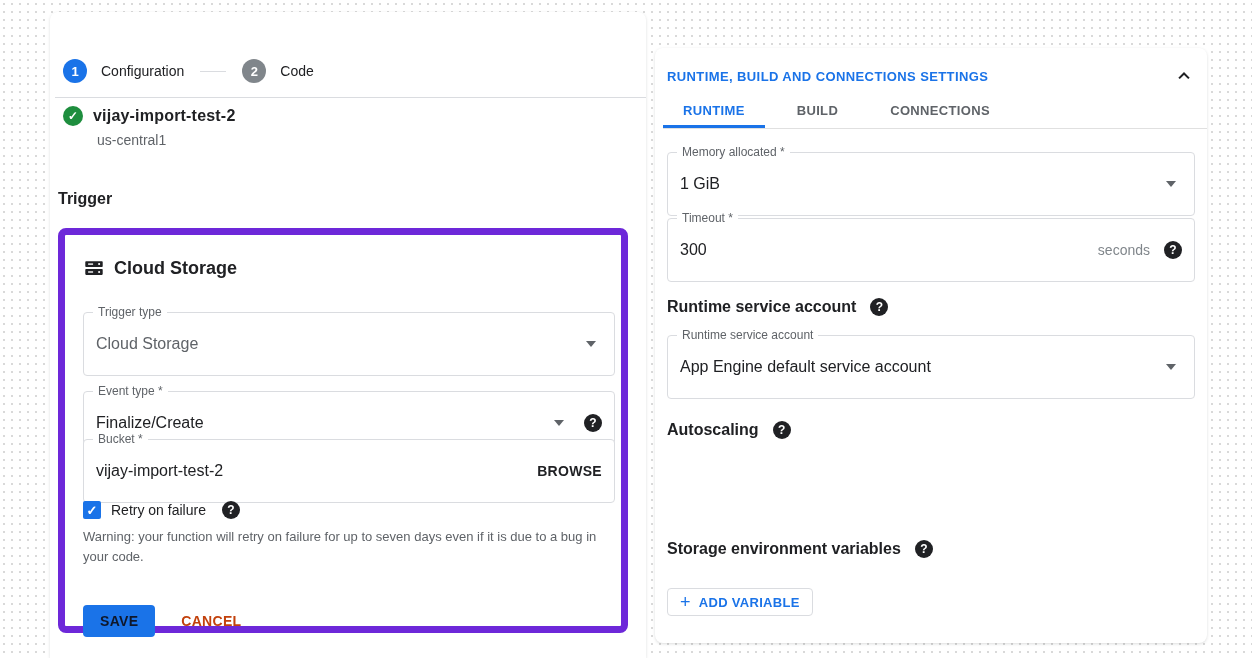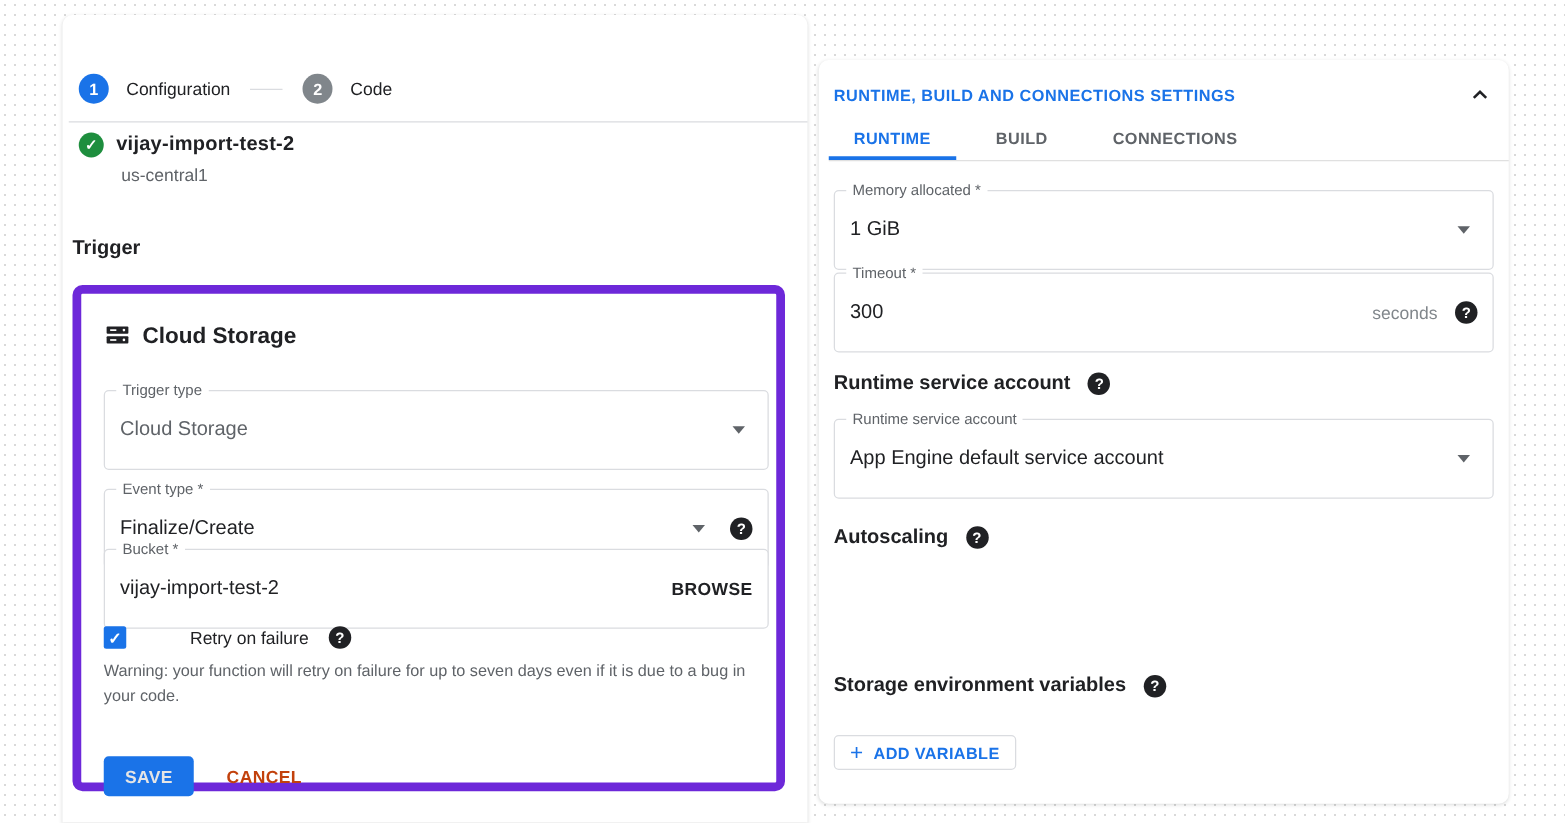--- a/index.html
+++ b/index.html
@@ -58,26 +58,26 @@
   .suffix { font-size:14px; color:#80868b; margin-right:14px; }
   .browse { font-size:14px; font-weight:700; letter-spacing:.3px; color:#202124; cursor:pointer; }
 
   .f-trigger-type { top:77px;  left:18px; width:532px; }
   .f-event-type   { top:156px; left:18px; width:532px; }
   .f-bucket       { top:204px; left:18px; width:532px; }
 
   .retry-row { position:absolute; top:266px; left:18px; display:flex; align-items:center; gap:10px; }
   .checkbox { width:18px; height:18px; border-radius:2px; background:#1a73e8; color:#fff;
     font-size:13px; font-weight:700; display:flex; align-items:center; justify-content:center; }
-  .retry-label { font-size:14px; font-weight:500; color:#202124; margin-right:6px;margin-left:41px; }
+  .retry-label { font-size:14px; font-weight:500; color:#202124; margin-right:6px; }
   .warning { position:absolute; top:292px; left:18px; width:528px; font-size:13px;
     color:#5f6368; line-height:1.5; }
 
   .btn-row { position:absolute; top:370px; left:18px; display:flex; align-items:center; }
-  .save-btn { background:#1a73e8; color:#e5e5e5; border:none; border-radius:4px; height:32px;
+  .save-btn { background:#1a73e8; color:#0f172a; border:none; border-radius:4px; height:32px;
     padding:0 17px; font-size:14px; font-weight:700; letter-spacing:.3px;
     font-family:inherit; cursor:pointer; }
   .cancel-btn { background:none; border:none; color:#c2410c; font-size:14px; font-weight:700;
     letter-spacing:.3px; margin-left:26px; font-family:inherit; cursor:pointer; }
 
   
   .settings-header { position:absolute; top:17px; left:12px; right:12px;
     display:flex; align-items:center; }
   .settings-title { font-size:13px; font-weight:700; letter-spacing:.4px; color:#1a73e8; cursor:pointer; }
   .collapse-icon { margin-left:auto; cursor:pointer; display:flex; }

